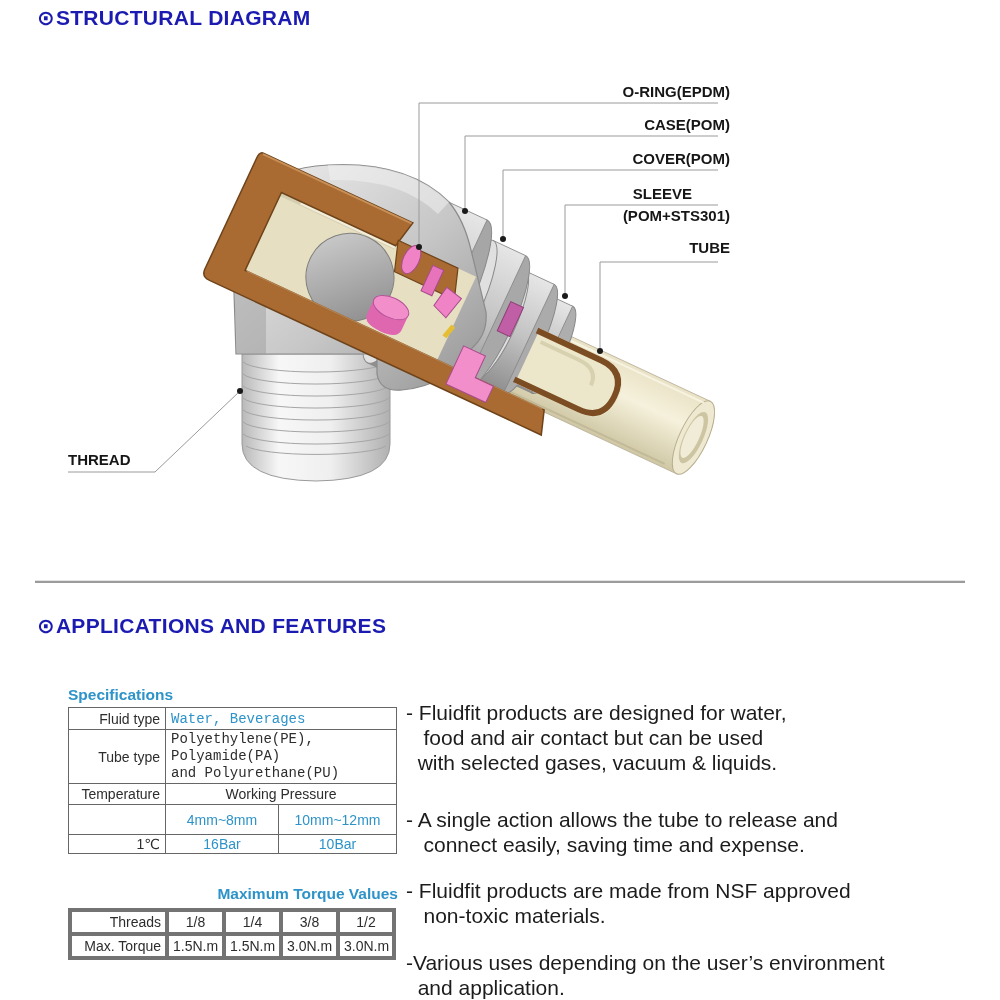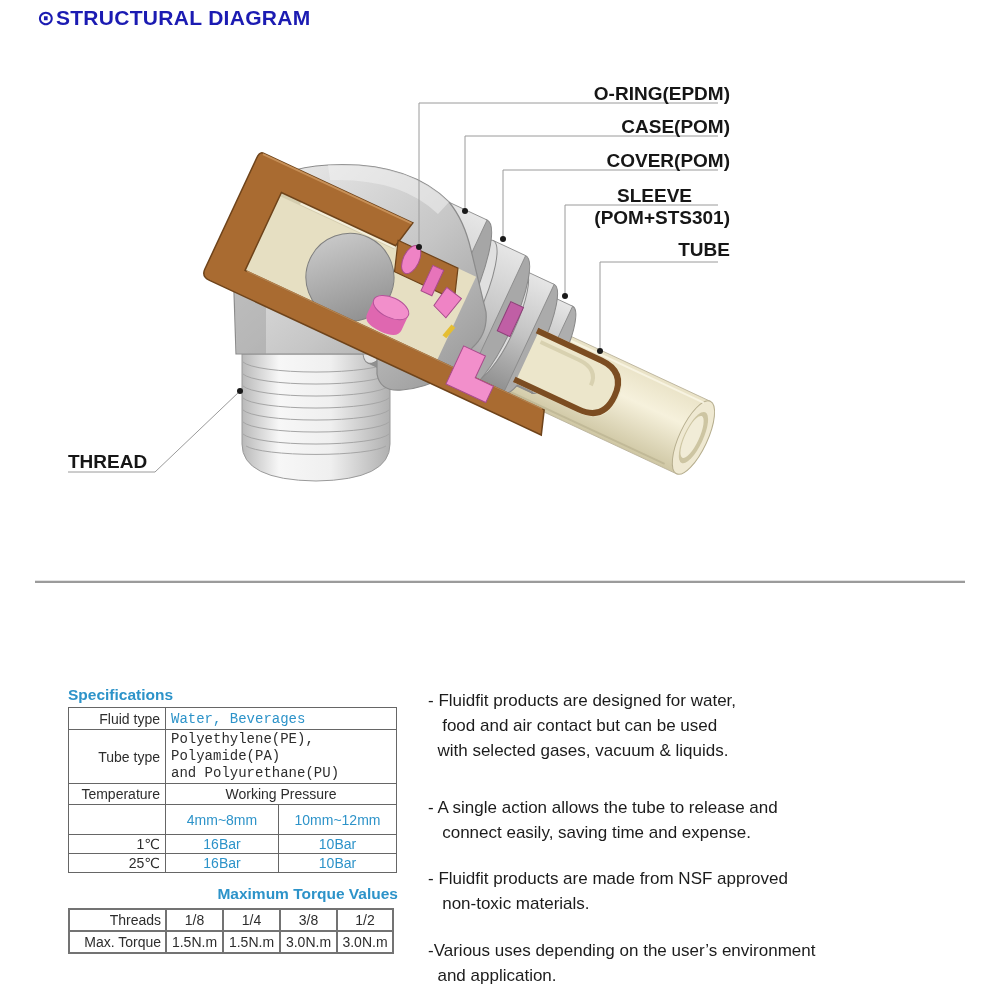--- a/index.html
+++ b/index.html
@@ -2,38 +2,38 @@
 <html><head>
 <meta charset="utf-8">
 <style>
   html,body{margin:0;padding:0;background:#fff;}
   .page{position:relative;width:1000px;height:1000px;background:#ffffff;overflow:hidden;
         font-family:"Liberation Sans","DejaVu Sans",sans-serif;padding-left:12px;}
   .section-title{position:absolute;font-size:21px;font-weight:bold;color:#1b1bb2;
         letter-spacing:0.3px;white-space:nowrap;}
   .section-title .odot{font-size:21px;font-weight:bold;margin-right:1px;}
   .art{position:absolute;top:0;left:0;}
-  .dlabel{position:absolute;font-size:19px;font-weight:600;color:#161616;white-space:nowrap;}
+  .dlabel{position:absolute;font-size:15px;font-weight:600;color:#161616;white-space:nowrap;}
   .divider{position:absolute;left:35px;top:580px;width:930px;height:0;
         border-top:1px solid #e3e3e3;border-bottom:2px solid #9b9b9b;}
   .spec-wrap{position:absolute;left:68px;top:686px;width:330px;}
   .tbl-title{font-size:15.5px;font-weight:bold;color:#2d93c9;margin-bottom:3px;}
   table.dt{border-collapse:collapse;font-size:14px;color:#2d2d2d;width:328px;table-layout:fixed;}
   table.dt td{border:1px solid #666;padding:1px 5px;vertical-align:middle;}
   td.lab{text-align:right;}
   td.val{text-align:left;font-family:Liberation Mono, monospace;}
   td.ctr{text-align:center;}
   .blu{color:#2d93c9;}
   .pre{white-space:pre-line;line-height:17px;}
   .torque-wrap{position:absolute;left:68px;top:884px;width:330px;}
   .torque-title{font-size:15.5px;font-weight:bold;color:#2d93c9;line-height:20px;margin-bottom:4px;text-align:right;}
   table.tq{border-collapse:collapse;font-size:14px;color:#2d2d2d;width:324px;table-layout:fixed;}
-  table.tq td{border:2px solid #737373;padding:1px 4px;height:18px;}
-  .feat{position:absolute;left:428px;width:500px;font-size:17px;line-height:25px;
-        color:#1c1c1c;white-space:pre-wrap;}
+  table.tq td{border:4px solid #737373;padding:1px 4px;height:18px;}
+  .feat{position:absolute;left:406px;width:500px;font-size:21px;line-height:25px;
+        color:#1c1c1c;white-space:pre-wrap;margin-top:12px;}
 </style>
 </head>
 <body>
 
 <div class="page">
 
   <div class="section-title" style="left:37px;top:6px;">
     <span class="odot">⊙</span><span>STRUCTURAL DIAGRAM</span>
   </div>
 
@@ -173,20 +173,23 @@
   <div class="dlabel" style="right:282px;top:83px;">O-RING(EPDM)</div>
   <div class="dlabel" style="right:282px;top:116px;">CASE(POM)</div>
   <div class="dlabel" style="right:282px;top:150px;">COVER(POM)</div>
   <div class="dlabel" style="right:320px;top:185px;">SLEEVE</div>
   <div class="dlabel" style="right:282px;top:207px;">(POM+STS301)</div>
   <div class="dlabel" style="right:282px;top:239px;text-align:center;">TUBE</div>
   <div class="dlabel" style="left:68px;top:451px;">THREAD</div>
 
   <div class="divider"></div>
 
+  <div class="section-title" style="left:37px;top:614px;">
+    <span class="odot">⊙</span><span>APPLICATIONS AND FEATURES</span>
+  </div>
 
   <div class="spec-wrap">
     <div class="tbl-title">Specifications</div>
     <table class="dt">
       <colgroup>
           <col style="width:97px">
           <col style="width:113px">
           <col style="width:118px">
         </colgroup>
       <tbody>
@@ -203,25 +206,20 @@
         <td class="lab">Temperature</td>
         <td class="ctr" colspan="2">Working Pressure</td>
       </tr>
       <tr style="height:30px">
         <td class="lab"></td>
         <td class="ctr blu">4mm~8mm</td>
         <td class="ctr blu">10mm~12mm</td>
       </tr>
       <tr style="height:19px">
         <td class="lab">1℃</td>
-        <td class="ctr blu">16Bar</td>
-        <td class="ctr blu">10Bar</td>
-      </tr>
-      <tr style="height:19px">
-        <td class="lab">25℃</td>
         <td class="ctr blu">16Bar</td>
         <td class="ctr blu">10Bar</td>
       </tr>
     </tbody>
       </table>
   </div>
 
   <div class="torque-wrap">
     <div class="torque-title">
       <div>Maximum Torque Values</div>

